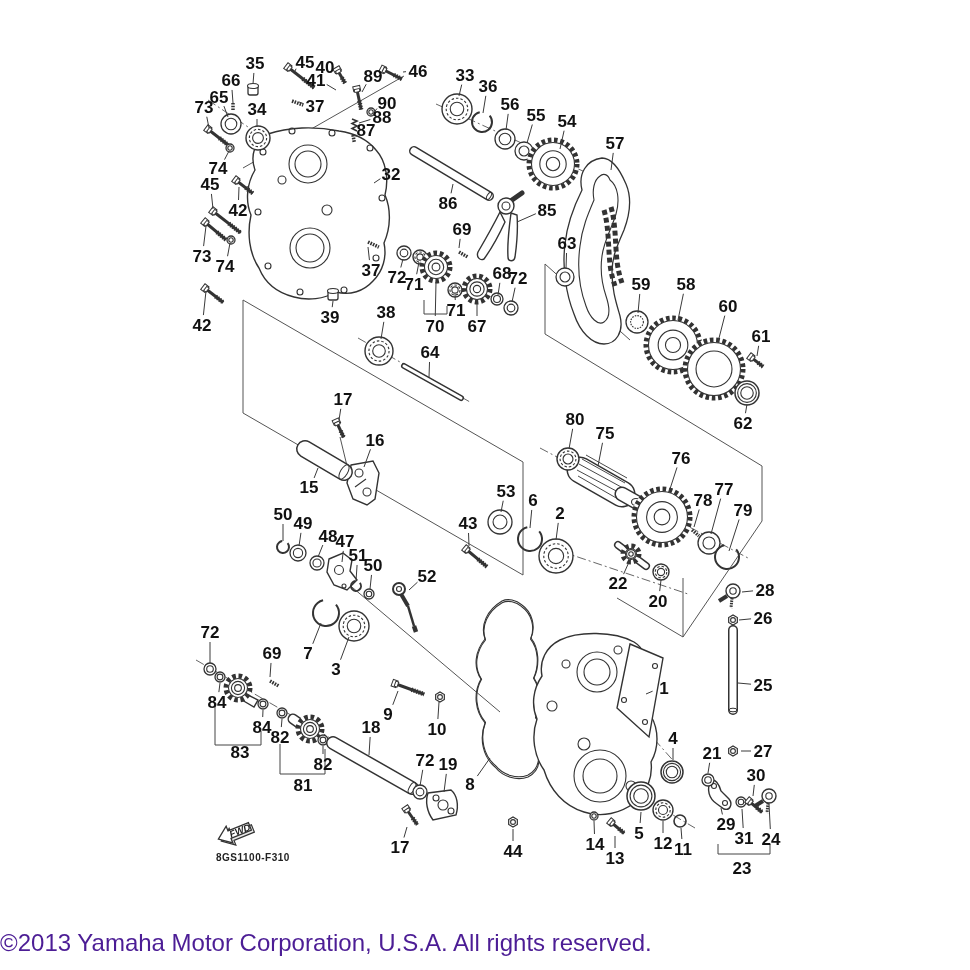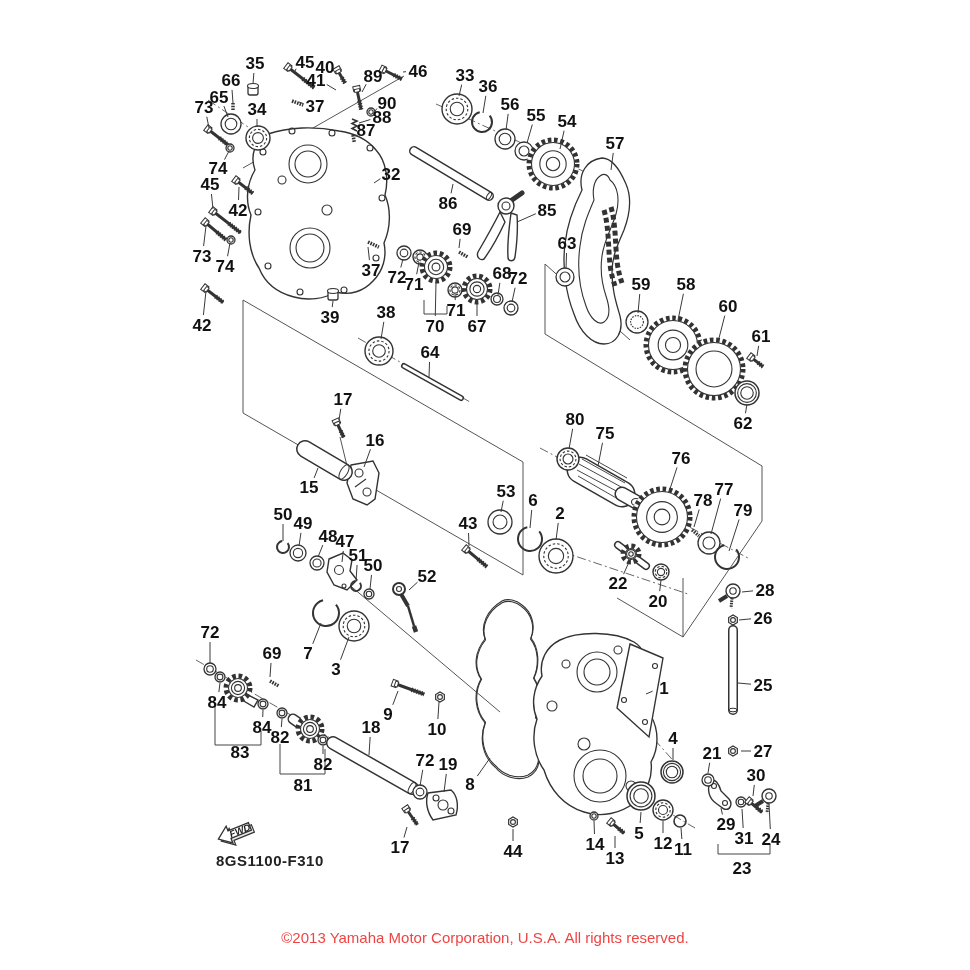--- a/index.html
+++ b/index.html
@@ -1,22 +1,22 @@
 <!DOCTYPE html>
 <html><head>
 <meta charset="utf-8">
 <style>
   html,body{margin:0;padding:0;background:#fff;}
   .canvas{position:relative;width:970px;height:970px;background:#fff;overflow:hidden;
           font-family:"Liberation Sans",sans-serif;}
   .canvas svg{position:absolute;left:0;top:0;}
-  .diagram-code{position:absolute;left:216px;top:852px;font-size:15px;font-weight:bold;
+  .diagram-code{position:absolute;left:216px;top:852px;font-size:10px;font-weight:bold;
                 color:#222;letter-spacing:.5px;}
-  .copyright{position:absolute;left:0;top:929px;width:100%;text-align:center;
-             font-size:15px;color:#ef4444;}
+  .copyright{position:absolute;left:0;top:929px;width:100%;text-align:left;
+             font-size:24px;color:#4c1d95;}
   .ax{stroke:#555;stroke-width:.9;fill:none;stroke-dasharray:9 3 2 3;}
   .bd{stroke:#555;stroke-width:1;fill:none;}
   .bk{stroke:#444;stroke-width:1;fill:none;}
   .blob{stroke:#333;stroke-width:1.4;fill:#fff;}
   .thin{stroke:#333;stroke-width:1.1;fill:none;}
   .callout{font-family:"Liberation Sans",sans-serif;font-size:17px;font-weight:bold;fill:#111;}
 </style>
 </head>
 <body>
 

